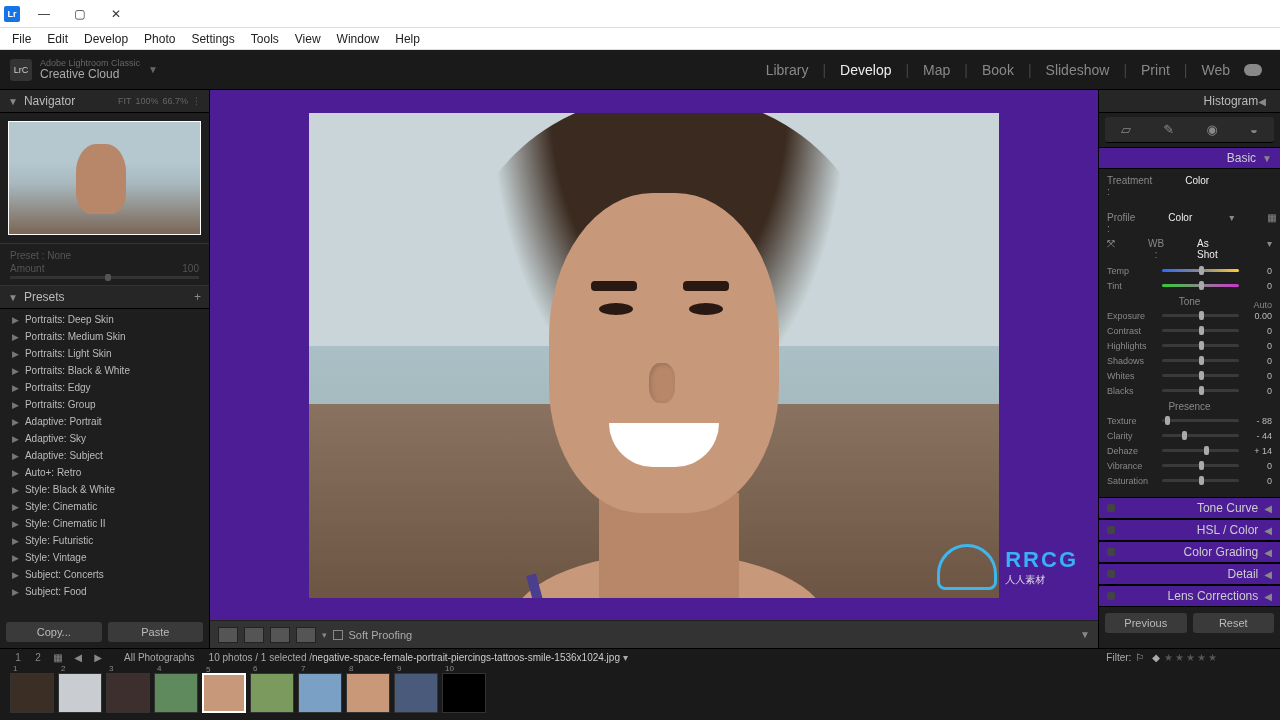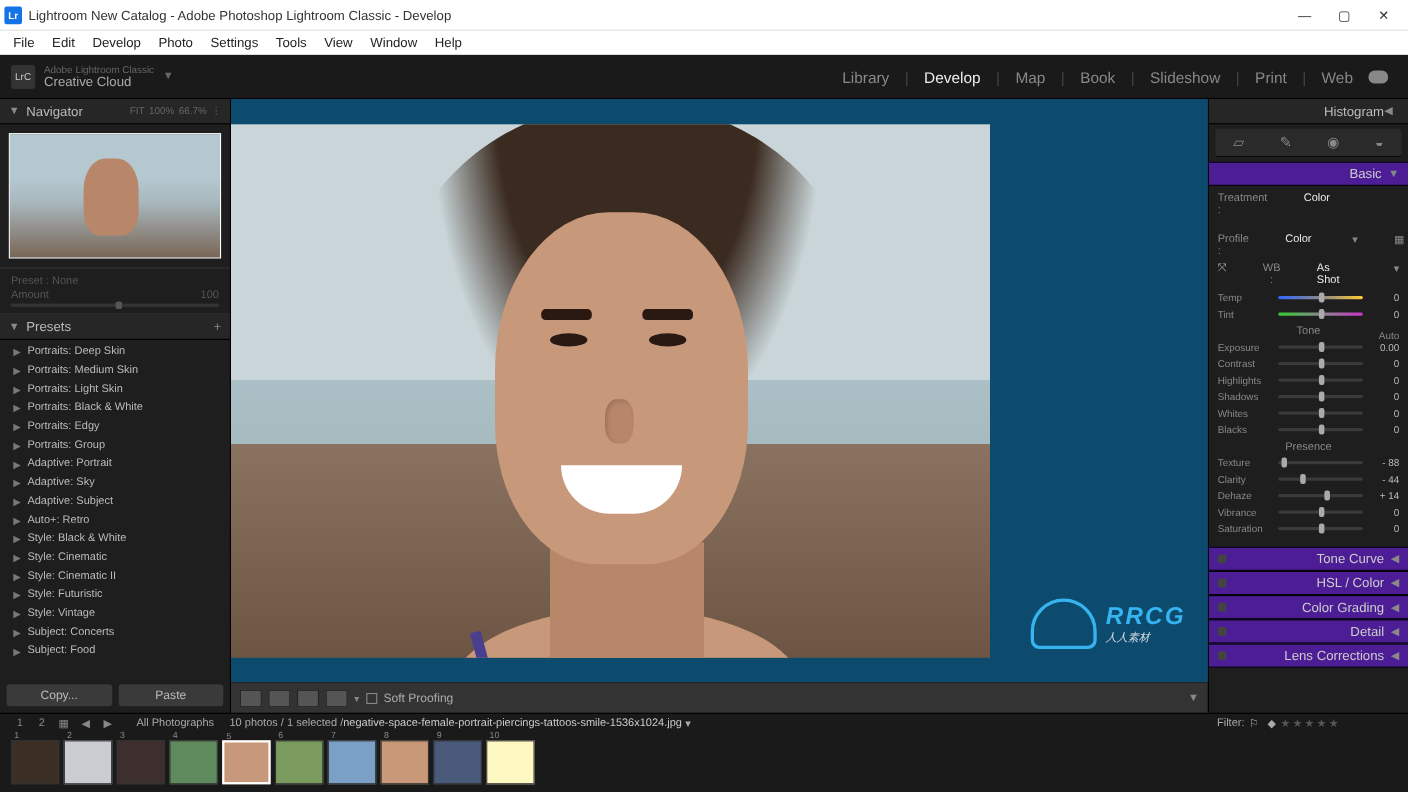--- a/index.html
+++ b/index.html
@@ -43,21 +43,21 @@
 .preset-amt { padding: 6px 10px; border-top:1px solid #333; border-bottom:1px solid #333; }
 .preset-amt .row { display:flex; align-items:center; font-size:10px; color:#555; margin-bottom:2px;}
 .preset-amt .slider { height:3px; background:#333; position:relative; margin-top:2px;}
 .preset-amt .slider::after{ content:''; position:absolute; left:50%; top:-2px; width:6px; height:7px; background:#555; border-radius:2px;}
 
 .preset-list { flex: 1; overflow: auto; padding: 2px 8px 8px 8px; }
 .preset-list .item { display: flex; align-items: center; padding: 3px 4px; font-size: 10px; color: #bbb; cursor:pointer;}
 .preset-list .item .tri { color: #777; margin-right: 6px; font-size:9px; }
 
 .center { flex: 1; background: #333; display: flex; flex-direction: column; }
-.canvas { flex: 1; background: #0c4a6e; display: flex; align-items: center; justify-content: flex-start; position:relative;font-style:italic; }
+.canvas { flex: 1; background: #4c1d95; display: flex; align-items: center; justify-content: center; position:relative; }
 .photo { width: 690px; height: 485px; background: linear-gradient(180deg, #c9d5d8 0%, #c9d5d8 48%, #aac0c6 48%, #a6bbc0 60%, #8a7260 60%, #6d5543 100%); position:relative; overflow:hidden; }
 .photo .hair { position:absolute; top:-20px; left:150px; width:420px; height:380px; background: radial-gradient(ellipse at center top, #3a2a1f 40%, transparent 60%); border-radius:50%; }
 .photo .face { position:absolute; top:80px; left:240px; width:230px; height:320px; background:#c8987a; border-radius:45% 45% 40% 40%; }
 .photo .neck { position:absolute; top:380px; left:290px; width:140px; height:120px; background:#b8876a; }
 .photo .shoulder { position:absolute; top:440px; left:200px; width:320px; height:150px; background:#c8987a; border-radius:50% 50% 0 0; }
 .photo .strap { position:absolute; top:460px; left:230px; width:10px; height:100px; background:#4a3e8e; transform:rotate(-15deg); }
 .photo .eyeL { position:absolute; top:190px; left:290px; width:34px; height:12px; background:#2a1812; border-radius:50%; }
 .photo .eyeR { position:absolute; top:190px; left:380px; width:34px; height:12px; background:#2a1812; border-radius:50%; }
 .photo .browL { position:absolute; top:168px; left:282px; width:46px; height:10px; background:#2a1812; border-radius:4px; }
 .photo .browR { position:absolute; top:168px; left:374px; width:46px; height:10px; background:#2a1812; border-radius:4px; }
@@ -109,21 +109,20 @@
 .watermark .txt{ color:#3ac0ff; font-size:22px; font-weight:bold; letter-spacing:2px;}
 .watermark .sub{ color:#eee; font-size:10px;}
 
 .phdr.rh { justify-content:flex-end; }
 </style>
 </head>
 <body>
 
 <div class="titlebar">
   <div class="icon">Lr</div>
-  <div class="title">Lightroom New Catalog - Adobe Photoshop Lightroom Classic - Develop</div>
   <div class="wbtn">―</div>
   <div class="wbtn">▢</div>
   <div class="wbtn">✕</div>
 </div>
 
 <div class="menubar" id="menubar">
     <span>File</span>
     <span>Edit</span>
     <span>Develop</span>
     <span>Photo</span>
@@ -471,20 +470,24 @@
             <span class="tri">◀</span>
           </div>
           <div class="rsec-hdr">
             <span class="sw"></span>
             <span class="spacer"></span>
             <span>Lens Corrections</span>
             <span class="tri">◀</span>
           </div>
         </div>
 
+      <div class="btnrow">
+        <div class="btn">Previous</div>
+        <div class="btn">Reset</div>
+      </div>
     </div>
   </div>
 
   <div class="filmstrip-meta">
     <div class="gbtn">1</div>
     <div class="gbtn">2</div>
     <div class="gbtn">▦</div>
     <div class="gbtn">◀</div>
     <div class="gbtn">▶</div>
     <span style="margin:0 14px;">All Photographs</span>
@@ -520,17 +523,17 @@
       </div>
       <div class="fthumb" style="background: rgb(122, 160, 198);">
         <span class="n">7</span>
       </div>
       <div class="fthumb" style="background: rgb(200, 152, 120);">
         <span class="n">8</span>
       </div>
       <div class="fthumb" style="background: rgb(74, 90, 122);">
         <span class="n">9</span>
       </div>
-      <div class="fthumb" style="background: #fef9c3;">
+      <div class="fthumb" style="background: #000000;">
         <span class="n">10</span>
       </div>
     </div>
 </div>
 
 </body></html>

